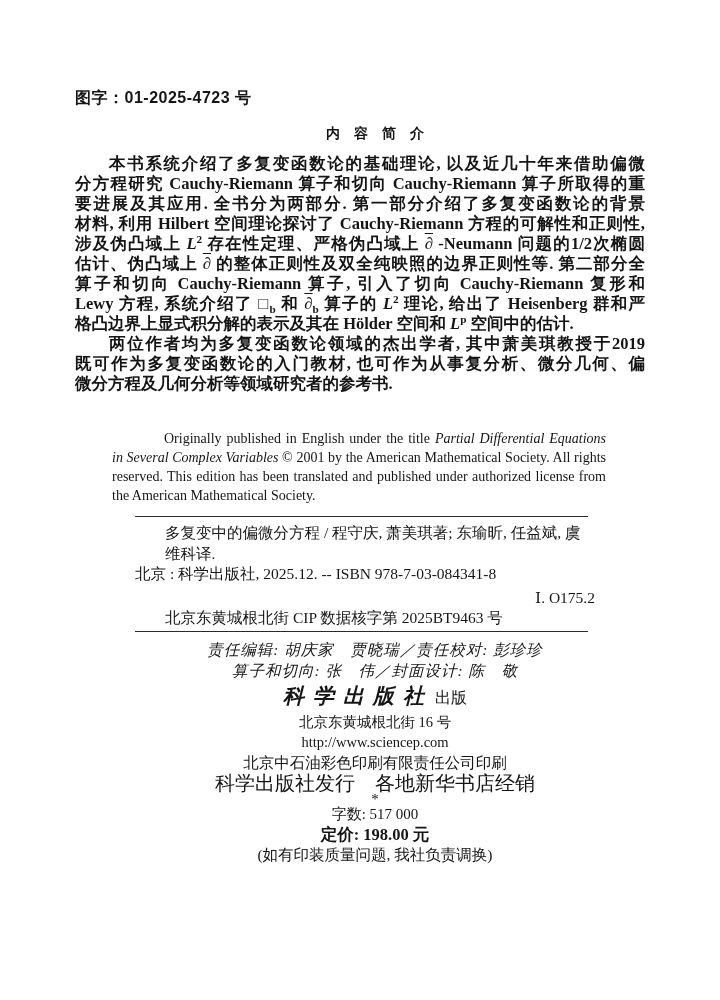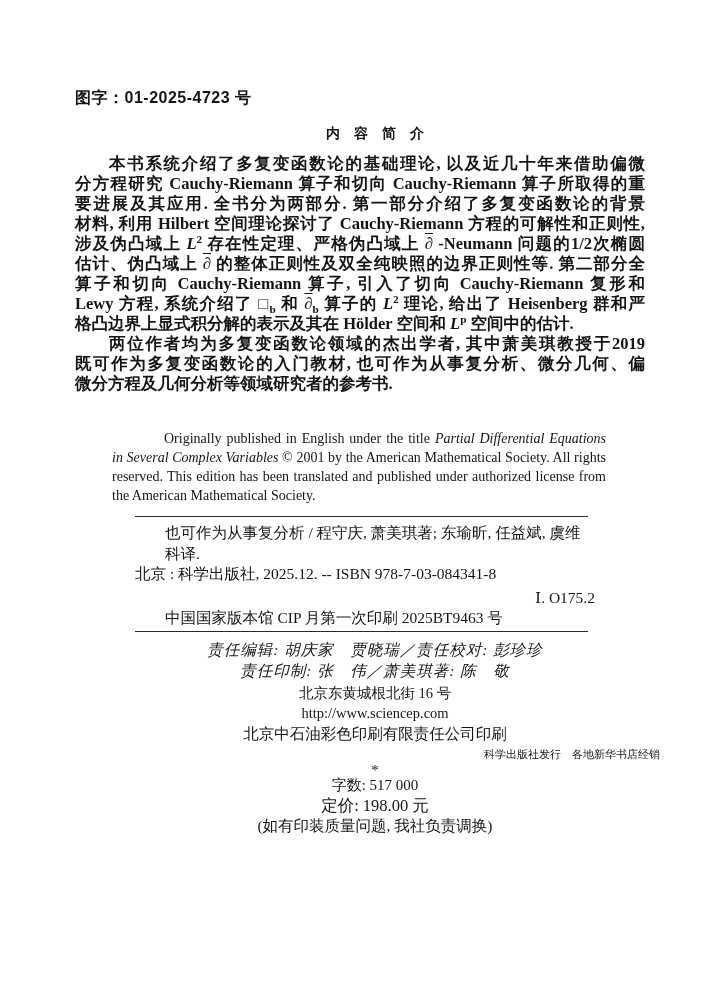--- a/index.html
+++ b/index.html
@@ -36,25 +36,25 @@
   
   .staff{position:absolute;left:90px;top:639px;width:570px;text-align:center;
     font-style:italic;font-size:15.5px;line-height:21px;letter-spacing:1px;}
   
   .colophon{position:absolute;left:90px;top:683px;width:570px;text-align:center;}
   .logoline{line-height:27px;margin-bottom:1px;}
   .logotype{font-size:21px;font-weight:700;font-style:italic;letter-spacing:9px;}
   .logo-suffix{font-size:16px;margin-left:2px;}
   .addr,.postcode,.url{font-size:14.5px;line-height:20px;}
   .printer{font-size:15.5px;line-height:21px;}
-  .distribution{font-size:11px;line-height:21px;text-align:right;}
+  .distribution{font-size:20px;line-height:21px;}
   .star{font-size:15px;line-height:10px;}
   .edition-block{display:inline-block;text-align:left;font-size:15.5px;line-height:21px;margin-top:2px;}
   .wordcount{font-size:15px;line-height:20px;}
-  .price{font-size:16.5px;font-weight:400;line-height:21px;}
+  .price{font-size:16.5px;font-weight:700;line-height:21px;}
   .note{font-size:15.5px;line-height:20px;}
 </style>
 </head>
 <body>
 
 <div class="page">
 
   <div class="register sans">图字：01-2025-4723 号</div>
 
   <div class="section-title sans">内　容　简　介</div>
@@ -72,34 +72,37 @@
     <div class="cnline first">两位作者均为多复变函数论领域的杰出学者, 其中萧美琪教授于2019</div>
     <div class="cnline">既可作为多复变函数论的入门教材, 也可作为从事复分析、微分几何、偏</div>
     <div class="cnline last">微分方程及几何分析等领域研究者的参考书.</div>
   </div>
 
   <div class="english">Originally published in English under the title <i>Partial Differential Equations in Several Complex Variables</i> © 2001 by the American Mathematical Society. All rights reserved. This edition has been translated and published under authorized license from the American Mathematical Society.</div>
 
   <div class="rule rule1"></div>
 
   <div class="cip">
-    <div class="cip-indent">也可作为从事复分析 / 程守庆, 萧美琪著; 东瑜昕, 任益斌, 虞维科译.</div>
+    <div class="cip-indent">多复变中的偏微分方程 / 程守庆, 萧美琪著; 东瑜昕, 任益斌, 虞维科译.</div>
     <div>北京 : 科学出版社, 2025.12. -- ISBN 978-7-03-084341-8</div>
     <div class="cip-indent cip-gap">Ⅰ. O175.2</div>
-    <div class="cip-indent">中国国家版本馆 CIP 月第一次印刷 2025BT9463 号</div>
+    <div class="cip-indent">北京东黄城根北街 CIP 数据核字第 2025BT9463 号</div>
   </div>
 
   <div class="rule rule2"></div>
 
   <div class="staff">
     <div>责任编辑: 胡庆家　贾晓瑞／责任校对: 彭珍珍</div>
-    <div>责任印制: 张　伟／萧美琪著: 陈　敬</div>
+    <div>算子和切向: 张　伟／封面设计: 陈　敬</div>
   </div>
 
   <div class="colophon">
+    <div class="logoline">
+      <span class="logotype">科学出版社</span><span class="logo-suffix">出版</span>
+    </div>
     <div class="addr">北京东黄城根北街 16 号</div>
     <div class="url">http://www.sciencep.com</div>
     <div class="printer">北京中石油彩色印刷有限责任公司印刷</div>
     <div class="distribution">科学出版社发行　各地新华书店经销</div>
     <div class="star">*</div>
     <div class="wordcount">字数: 517 000</div>
     <div class="price">定价: 198.00 元</div>
     <div class="note">(如有印装质量问题, 我社负责调换)</div>
   </div>
 

